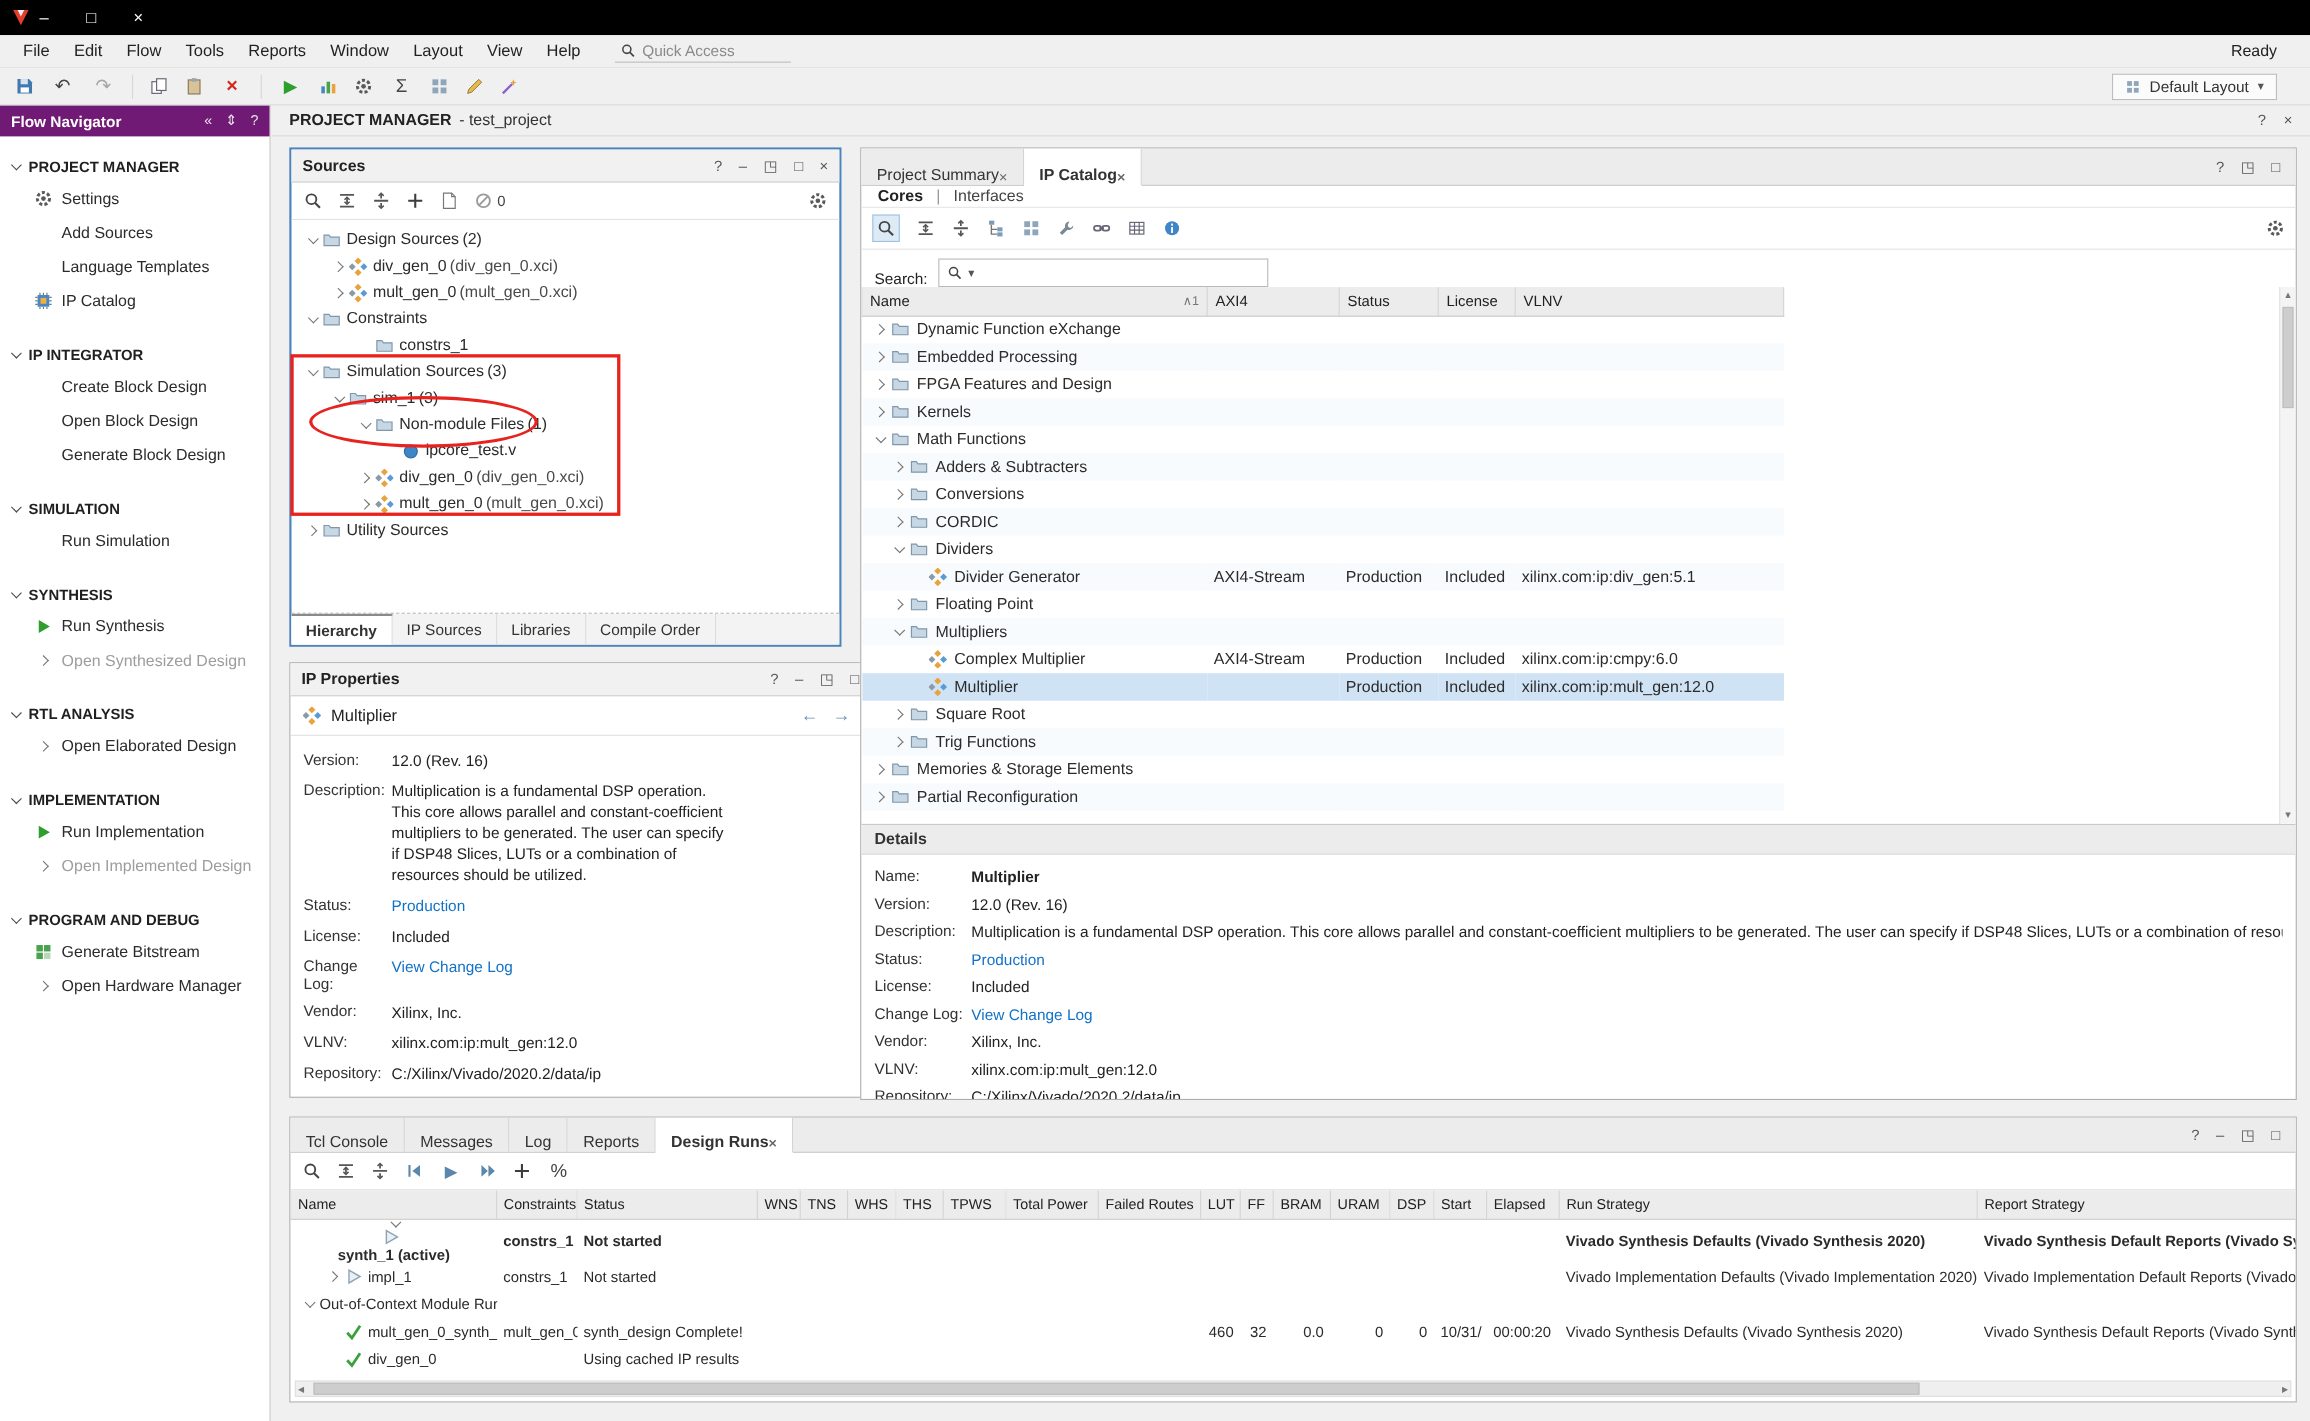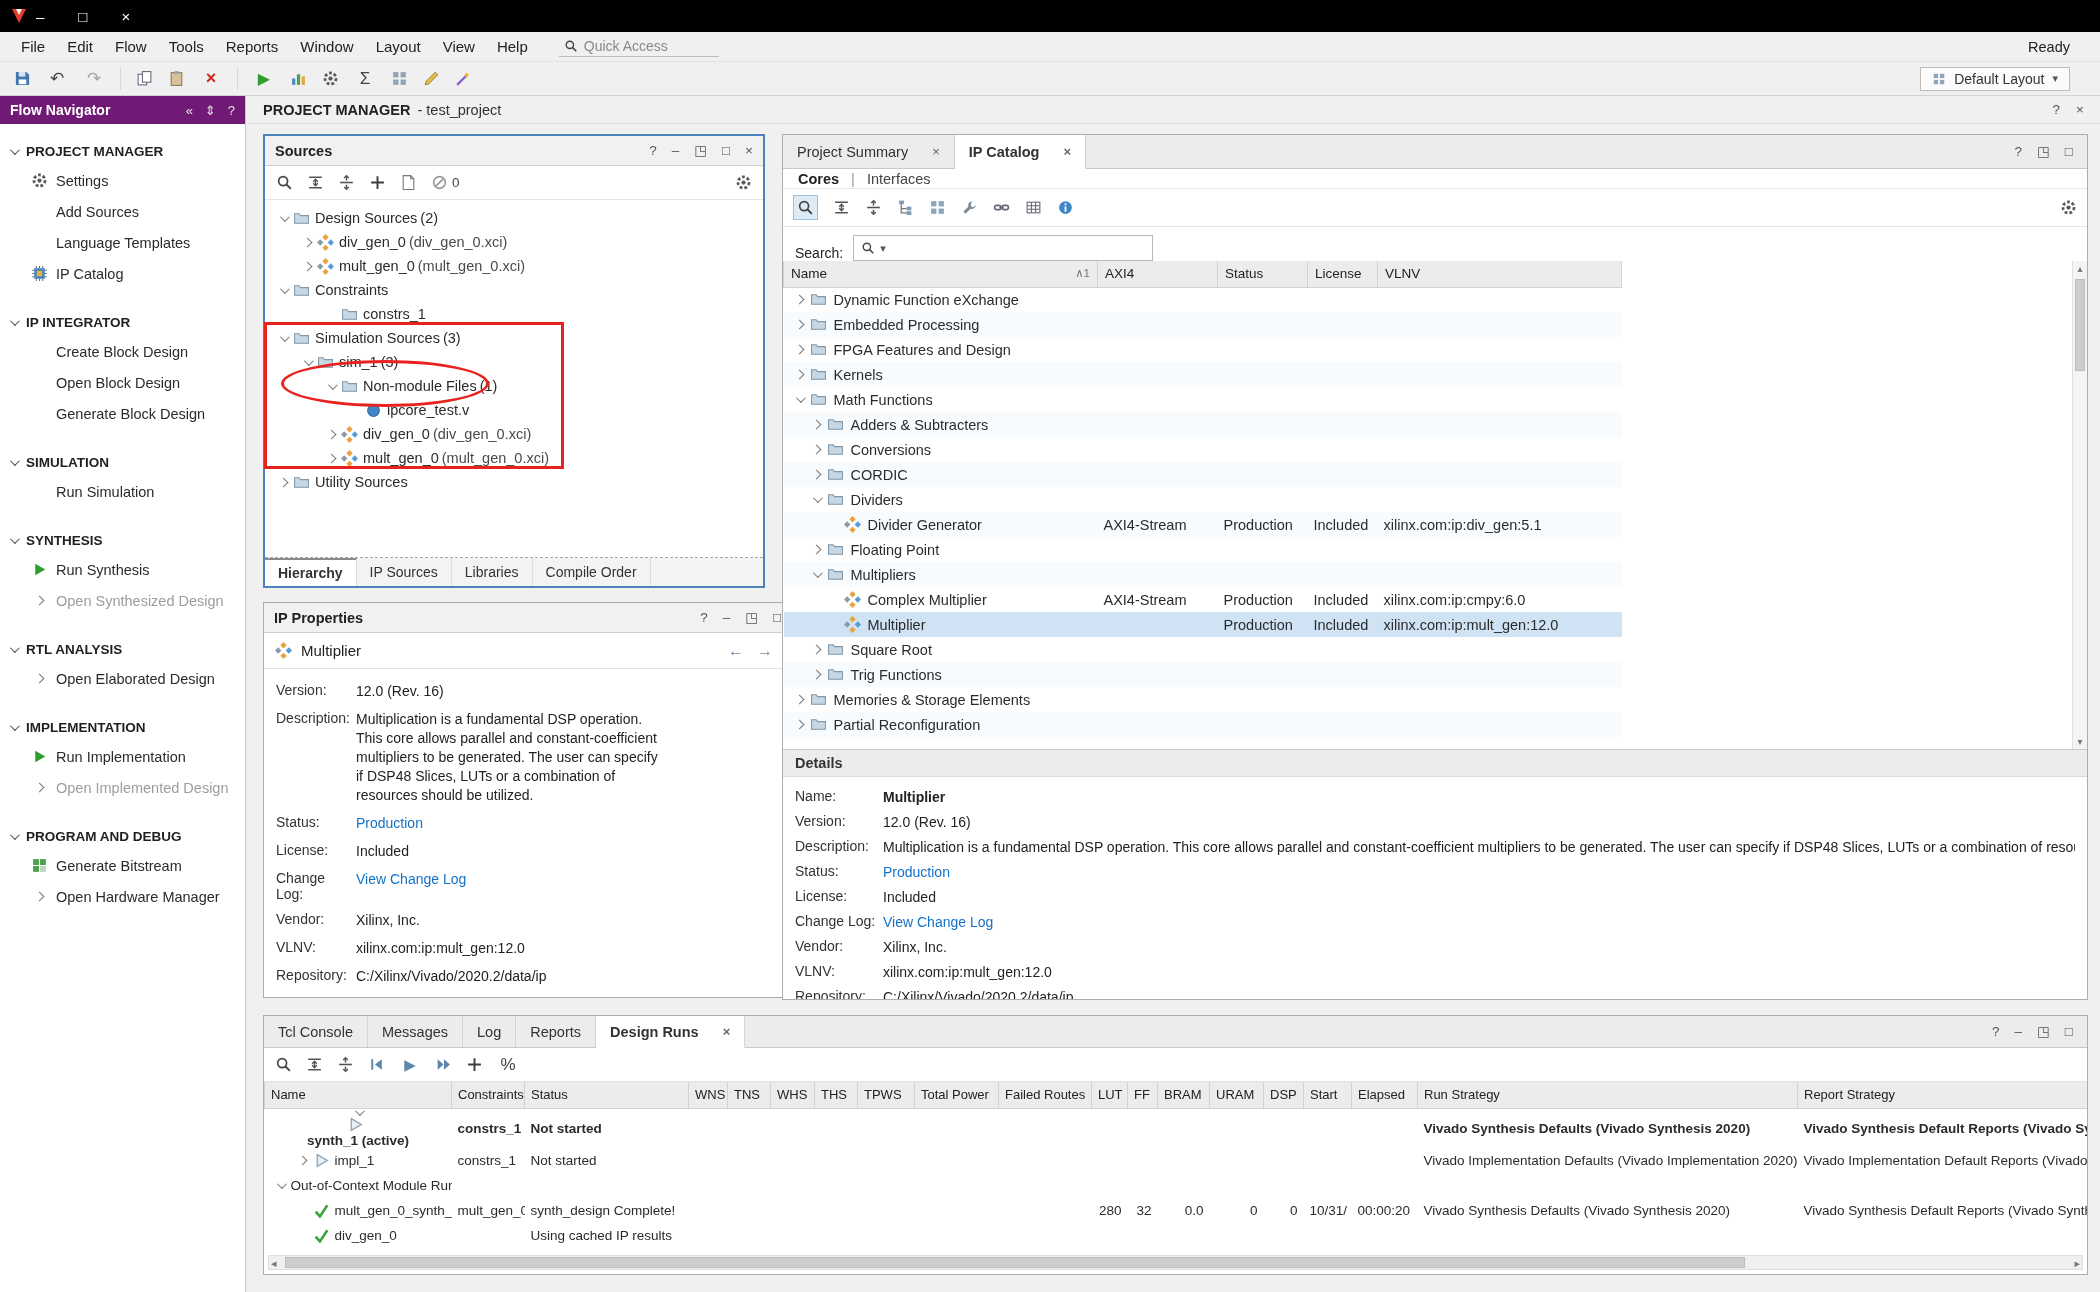--- a/index.html
+++ b/index.html
@@ -95,21 +95,21 @@
   .prop-row{display:flex;margin-bottom:9px}
   .prop-label{width:80px;flex:none;font-size:14px;color:#333}
   .prop-value{font-size:14px;color:#222;max-width:305px;line-height:19px}
   .prop-value.link{color:#1272c8}
   .prop-value.bold{font-weight:bold}
 
   
   .right-panel{position:absolute;left:782px;top:134px;width:1306px;height:866px;background:#fff;border:1px solid #adadad;display:flex;flex-direction:column;overflow:hidden}
   .tabbar{height:34px;background:#ececec;display:flex;align-items:stretch;border-bottom:1px solid #c9c9c9;flex:none}
   .tabs-row{display:flex;align-items:stretch}
-  .tab{display:flex;align-items:center;gap:24px;padding:0 14px;font-size:14.5px;color:#333;border-right:1px solid #d4d4d4;background:#ececec}
+  .tab{display:flex;align-items:flex-end;gap:0;padding:0 14px;font-size:14.5px;color:#333;border-right:1px solid #d4d4d4;background:#ececec}
   .tab.active{background:#fff;font-weight:bold;margin-bottom:-1px;border-bottom:1px solid #fff}
   .tab-close{color:#666;font-size:13px}
   .tabbar-icons{margin-left:auto;display:flex;align-items:center;gap:15px;padding-right:14px}
   .subtabs{height:20px;display:flex;align-items:center;gap:12px;padding:0 15px;border-bottom:1px solid #e6e6e6;font-size:14.5px;flex:none}
   .subtab{color:#444}
   .subtab.active{font-weight:bold;color:#222}
   .subtab-sep{color:#999}
   .cat-toolbar{height:38px;display:flex;align-items:center;gap:15px;padding:0 10px;border-bottom:1px solid #e3e3e3;flex:none}
   .pressed-box{border:1px solid #9ec1e0;background:#ddebf7;padding:3px;display:flex;align-items:center}
   .cat-search-row{height:34px;display:flex;align-items:flex-end;gap:10px;padding:0 12px;flex:none}
@@ -1437,21 +1437,21 @@
               </td>
               <td class="">mult_gen_0</td>
               <td class="">synth_design Complete!</td>
               <td class=""></td>
               <td class=""></td>
               <td class=""></td>
               <td class=""></td>
               <td class=""></td>
               <td class=""></td>
               <td class=""></td>
-              <td class="num">280</td>
+              <td class="num">460</td>
               <td class="num">32</td>
               <td class="num">0.0</td>
               <td class="num">0</td>
               <td class="num">0</td>
               <td class="">10/31/</td>
               <td class="">00:00:20</td>
               <td class="">Vivado Synthesis Defaults (Vivado Synthesis 2020)</td>
               <td class="">Vivado Synthesis Default Reports (Vivado Synthesis 2020)</td>
             </tr>
             <tr class="">

